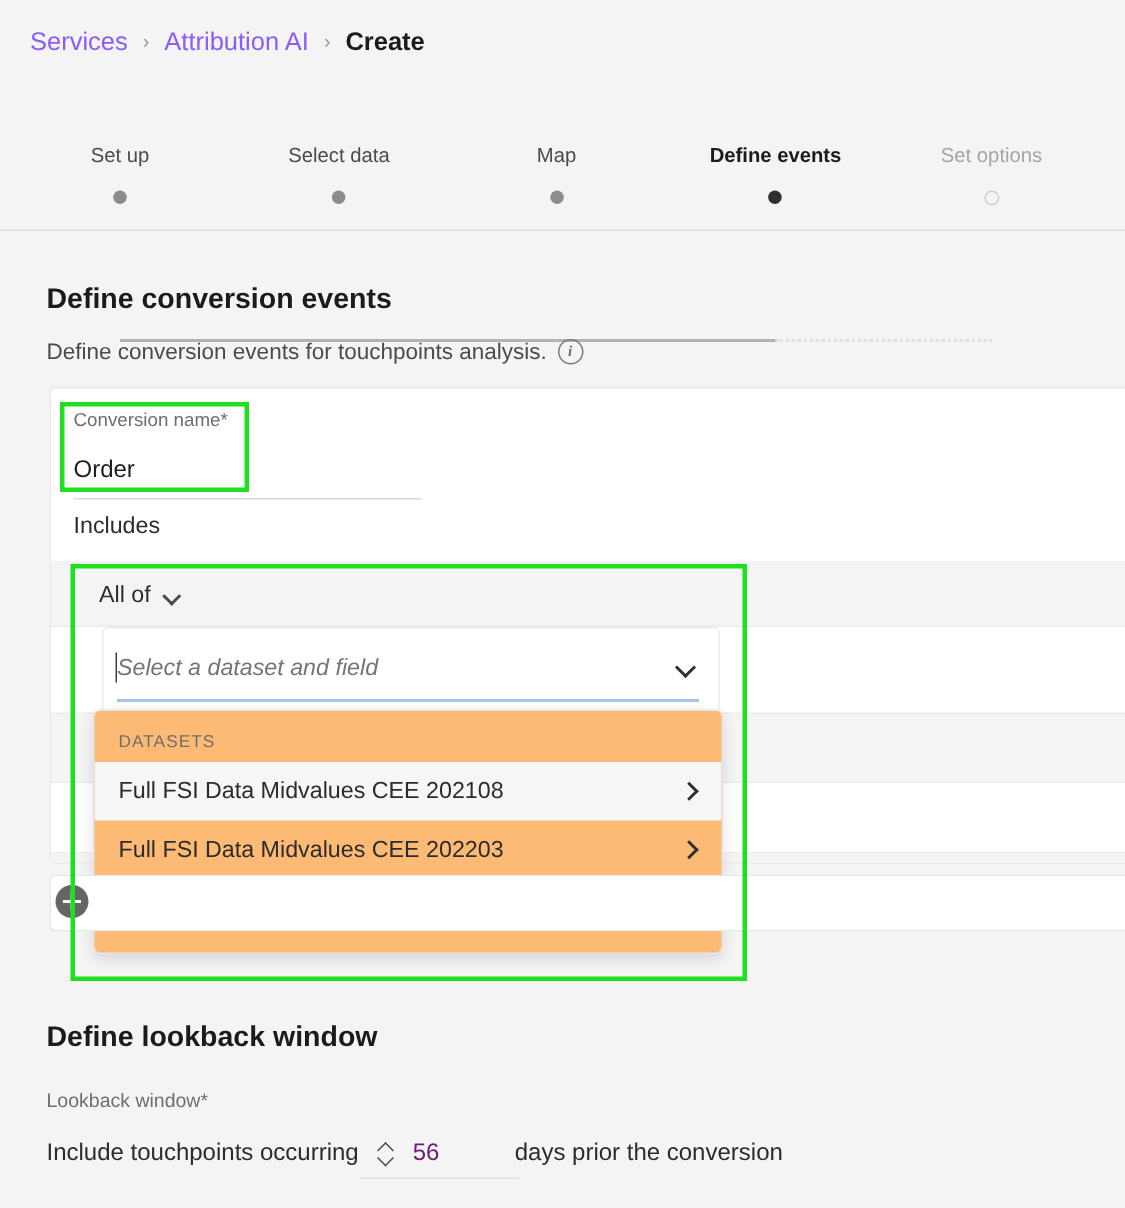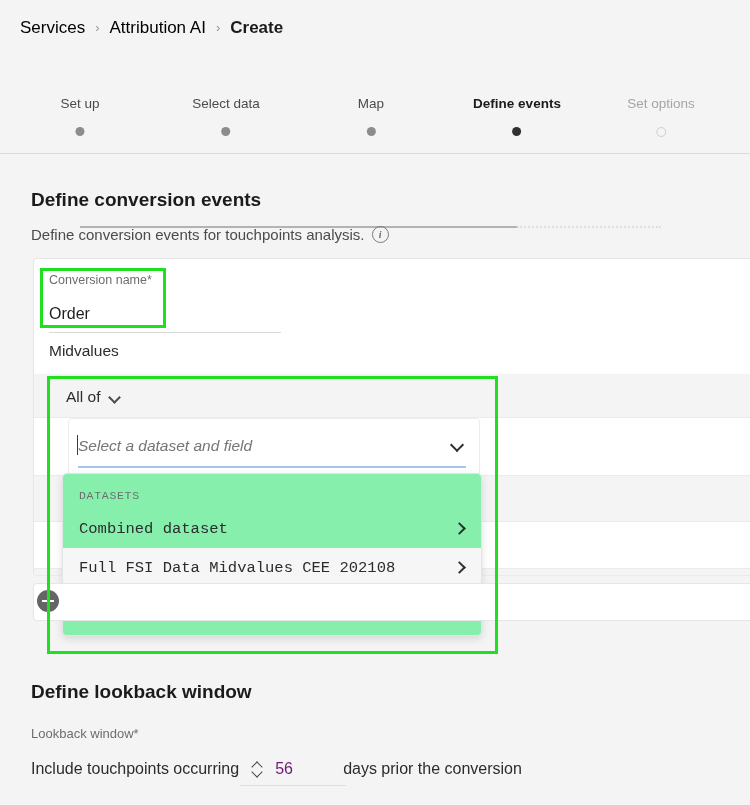--- a/index.html
+++ b/index.html
@@ -21,21 +21,21 @@
   .breadcrumb {
     position: absolute;
     left: 20px;
     top: 18px;
     display: flex;
     align-items: center;
     gap: 10px;
     font-size: 17px;
   }
   .crumb {
-    color: #000000;
+    color: #8b5cf6;
     white-space: nowrap;
   }
   .crumb.current {
     color: #1b1b1b;
     font-weight: bold;
   }
   .crumb-sep {
     color: #959595;
     font-size: 13px;
     line-height: 1;
@@ -264,27 +264,26 @@
     background: #a7c4f0;
   }
 
   
   .menu {
     position: absolute;
     left: 62px;
     top: 473px;
     width: 420px;
     height: 163px;
-    background: #86efac;
+    background: #fdba74;
     border: 1px solid #e4e4e4;
     border-radius: 5px;
     box-shadow: 0 3px 9px rgba(0,0,0,0.12);
     box-sizing: border-box;
     overflow: hidden;
-    font-family: Liberation Mono, monospace;
   }
   .menu-header {
     font-size: 11.5px;
     letter-spacing: 0.7px;
     color: #6e6e6e;
     padding: 15px 0 7px 16px;
   }
   .menu-item {
     height: 39px;
     display: flex;
@@ -448,45 +447,41 @@
 <div class="section-sub" style="left:31px; top:226px;">
   <span>Define conversion events for touchpoints analysis.</span>
   <span class="info-icon">i</span>
 </div>
 
 <div class="event-card"></div>
 
 <div class="field-label">Conversion name*</div>
 <div class="field-value">Order</div>
 <div class="field-underline"></div>
-<div class="includes-label">Midvalues</div>
+<div class="includes-label">Includes</div>
 
 <div class="stripe gray" style="top:374px; height:44px;"></div>
 <div class="stripe white" style="top:418px; height:58px;"></div>
 <div class="stripe gray" style="top:476px; height:46px;"></div>
 <div class="stripe white" style="top:522px; height:47px;"></div>
 <div class="stripe gray" style="top:569px; height:7px;"></div>
 
 <div class="group-row-label">
   <span>All of</span>
   <span class="chev-down"></span>
 </div>
 
 <div class="combo"></div>
 <div class="combo-caret"></div>
 <input class="combo-input" type="text" placeholder="Select a dataset and field" style="">
 <div class="combo-chevron"></div>
 <div class="combo-underline"></div>
 
 <div class="menu">
   <div class="menu-header">DATASETS</div>
-  <div class="menu-item">
-    <span>Combined dataset</span>
-    <span class="chev-right"></span>
-  </div>
   <div class="menu-item hover">
     <span>Full FSI Data Midvalues CEE 202108</span>
     <span class="chev-right"></span>
   </div>
   <div class="menu-item">
     <span>Full FSI Data Midvalues CEE 202203</span>
     <span class="chev-right"></span>
   </div>
 </div>
 

